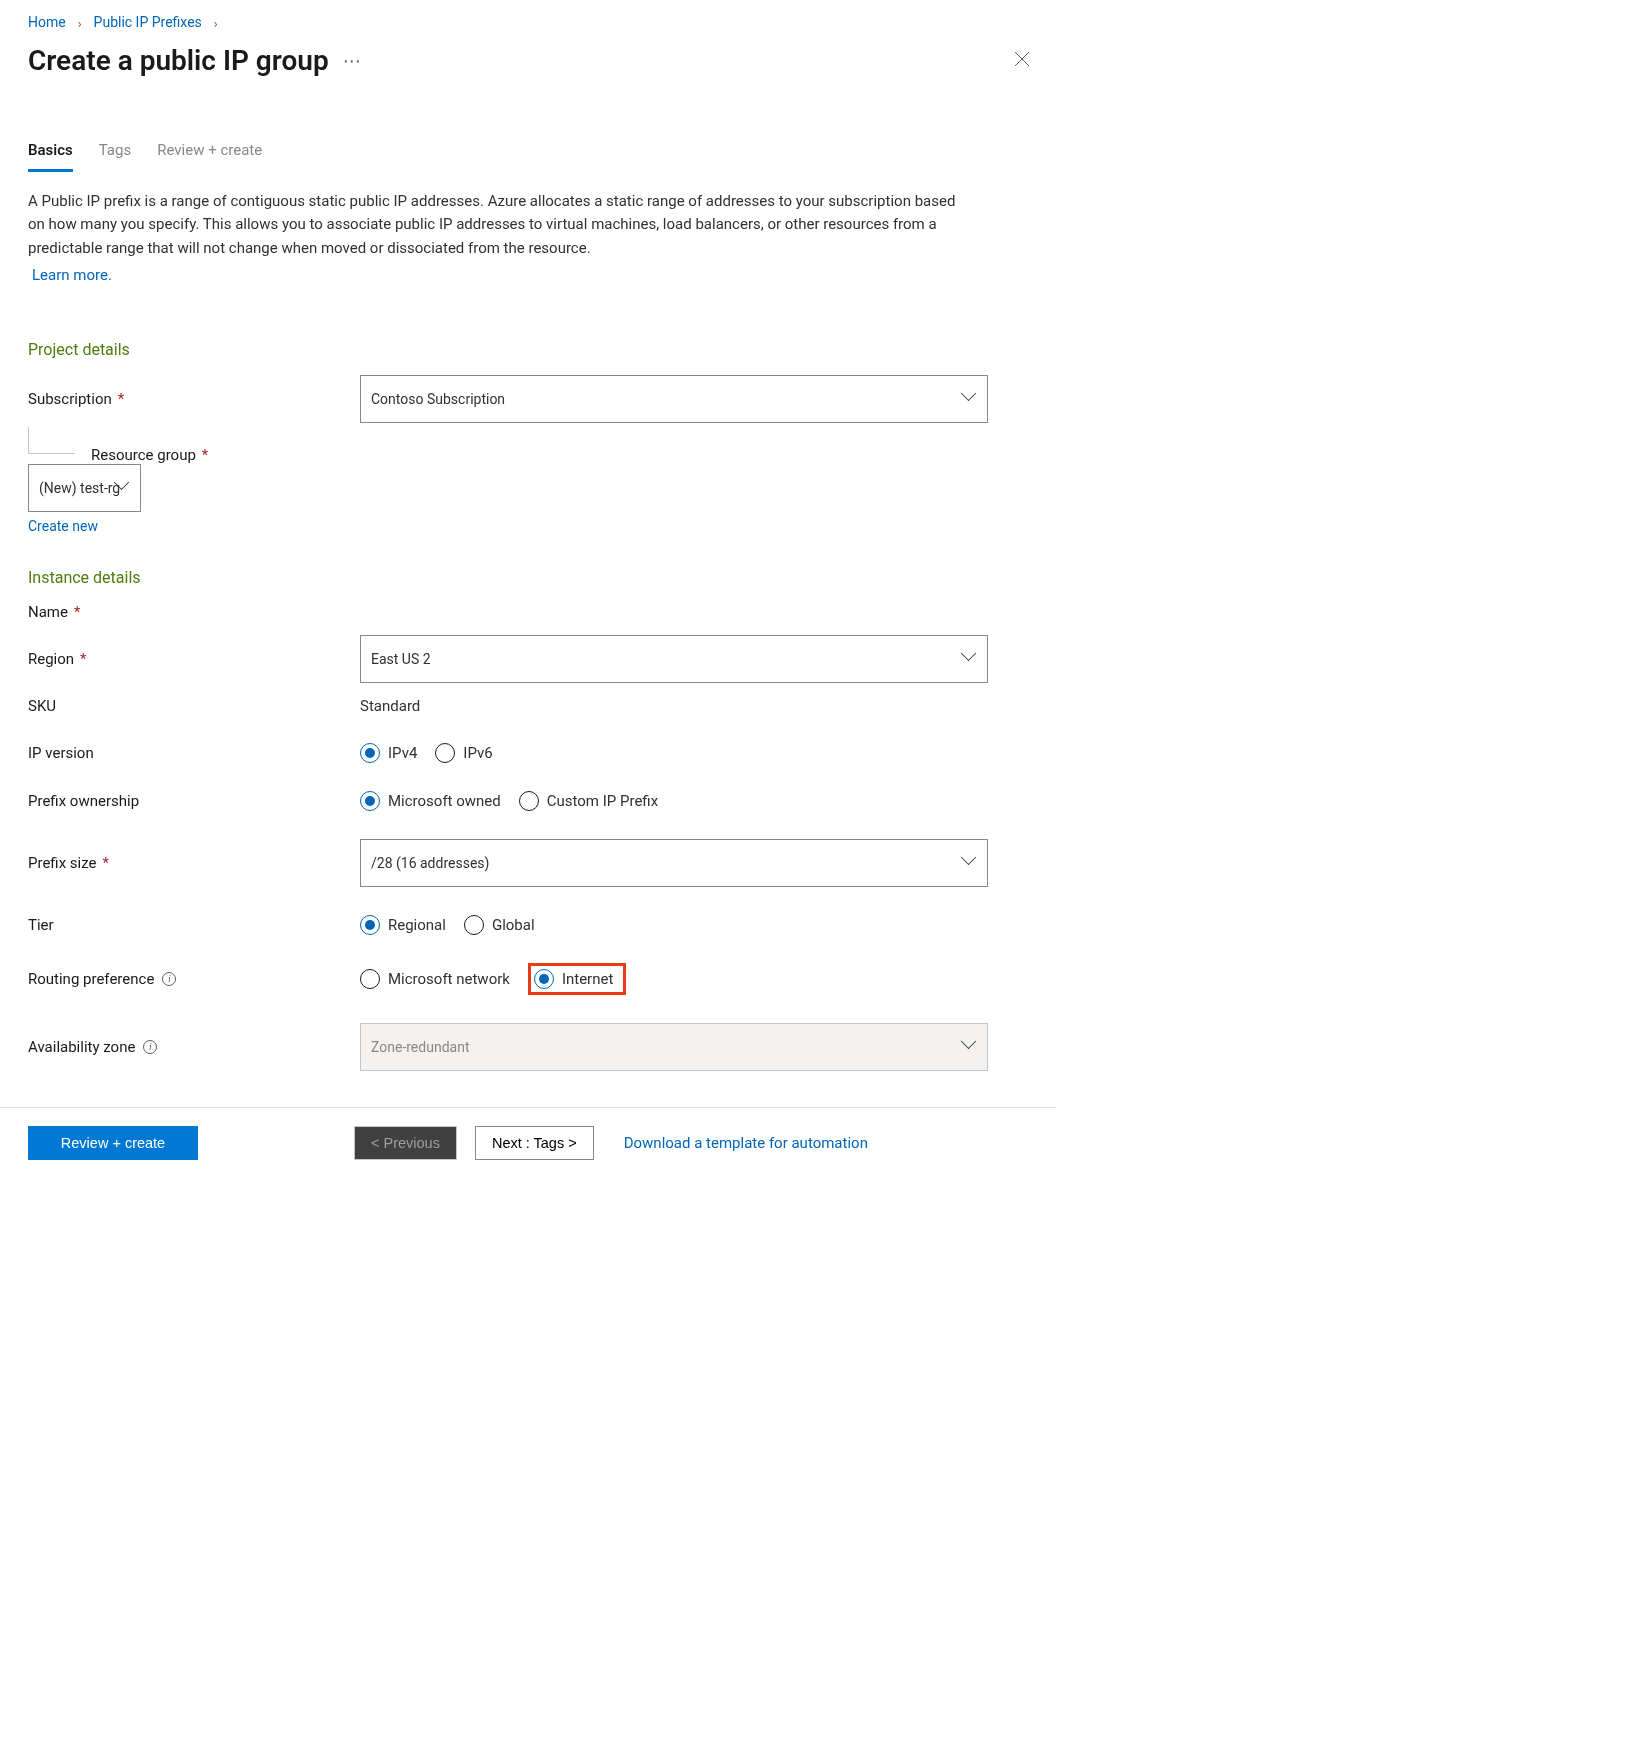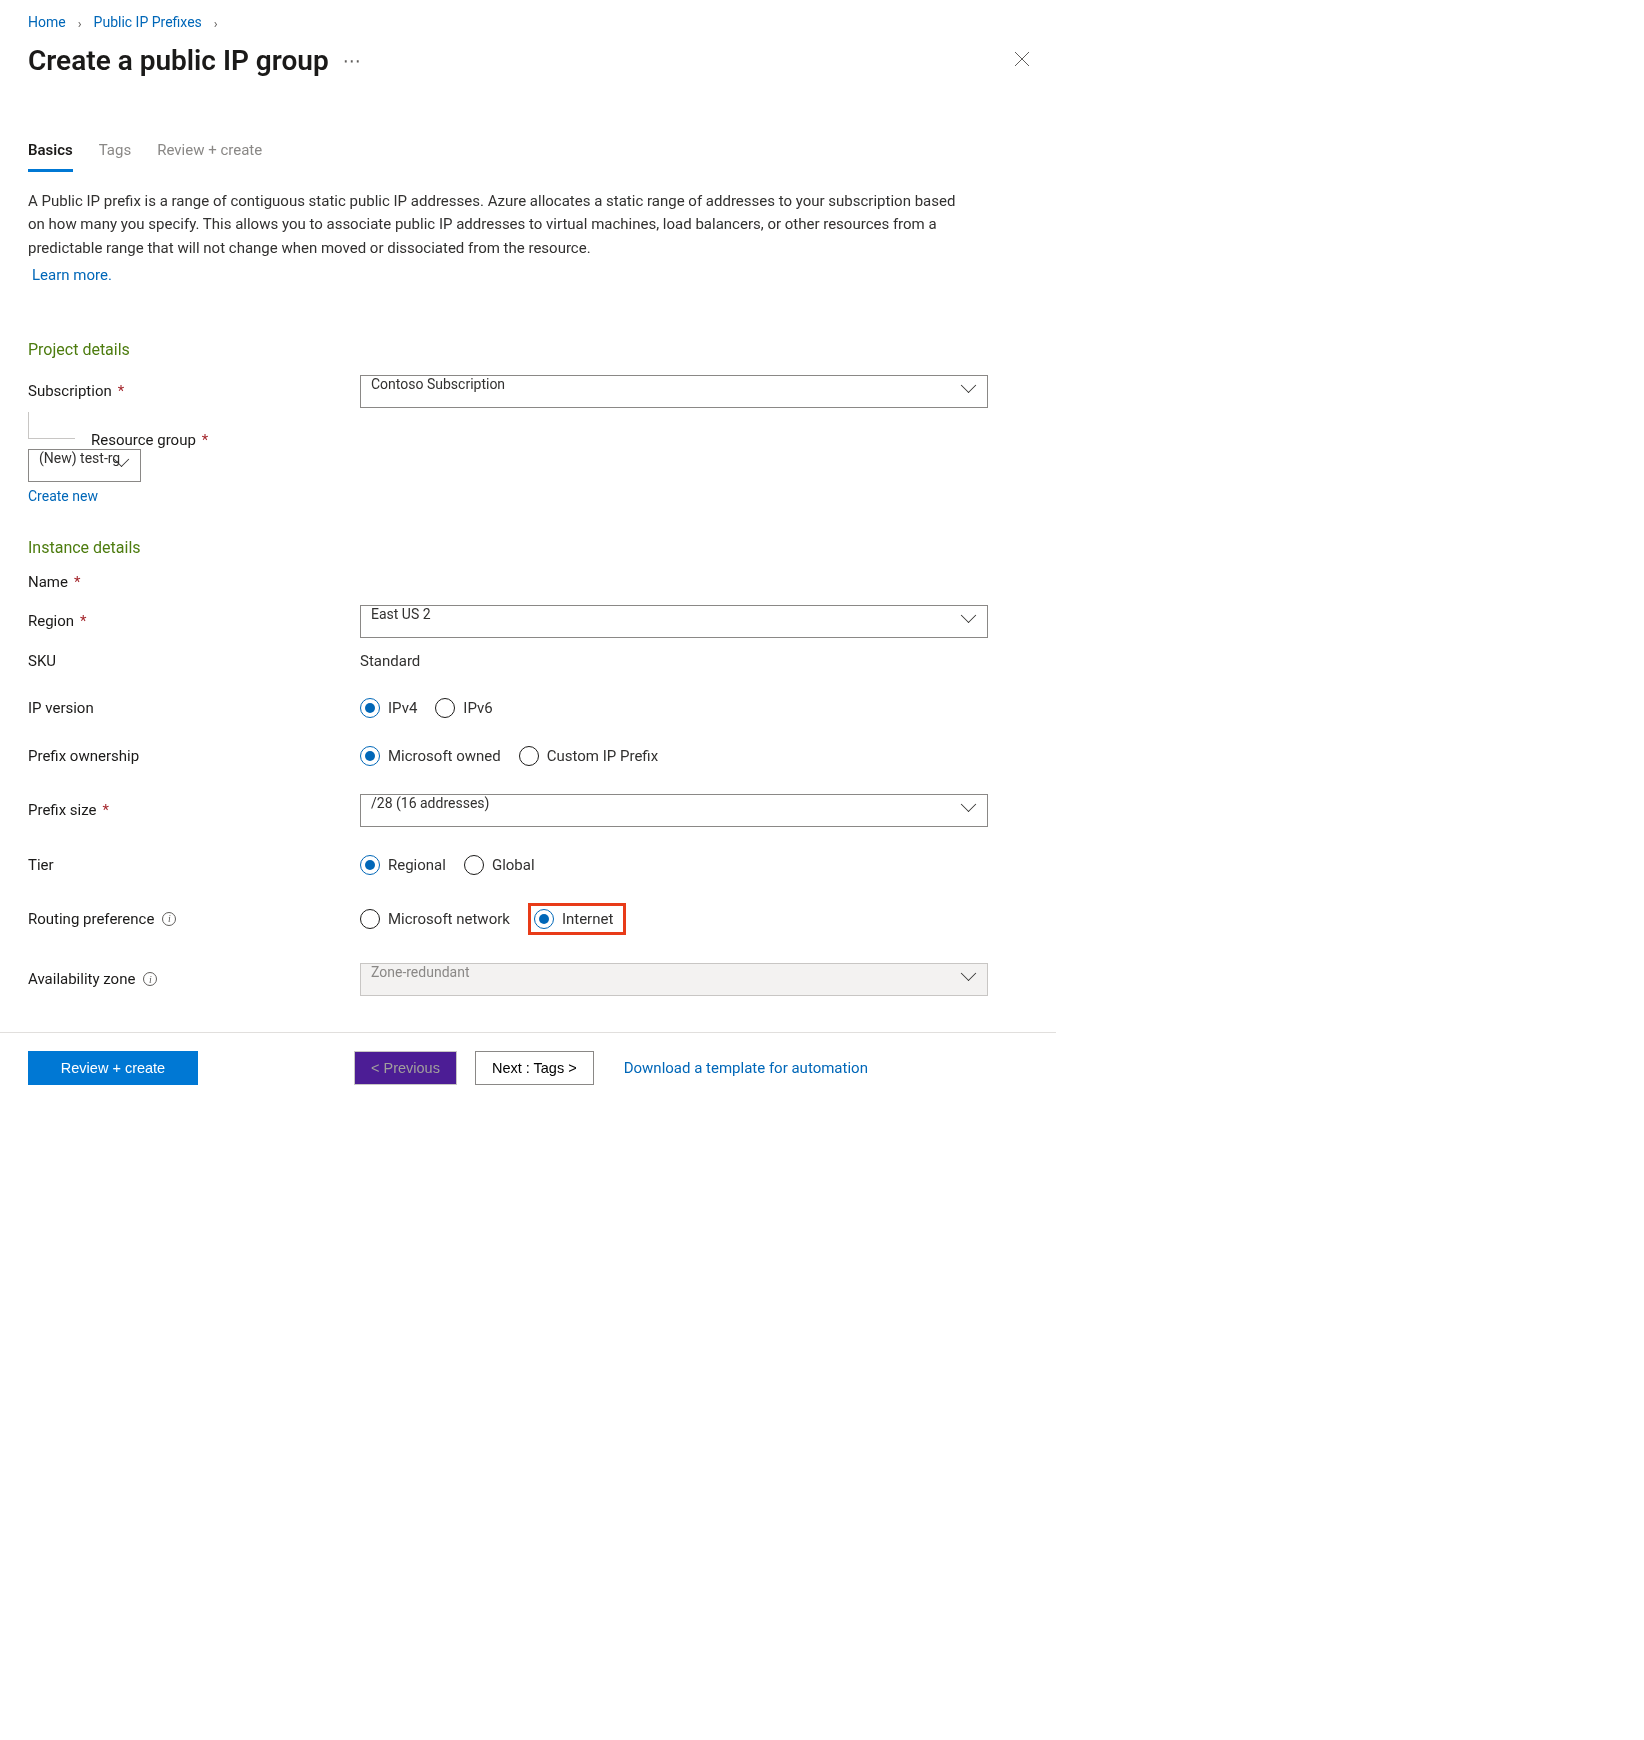--- a/index.html
+++ b/index.html
@@ -56,23 +56,23 @@
     content:""; display:inline-block; width:46px; height:26px;
     border-left:1px solid #c8c6c4; border-bottom:1px solid #c8c6c4;
     margin-right:10px; transform:translateY(-10px);
   }
   .indent { align-items:flex-start;flex-direction:column; }
   .indent .label-col { align-items:flex-end; }
   .field-col { flex:1; max-width:628px; }
 
   
   .select, .textbox {
-    width:100%; height:33px; border:1px solid #8a8886; background:#fff;
+    width:100%; height:48px; border:1px solid #8a8886; background:#fff;
     padding:0 20px 0 10px; font-size:14px; color:#323130; position:relative;
-    display:flex; align-items:flex-start;
+    display:flex; align-items:center;
   }
   .select .caret {
     position:absolute; right:8px; top:50%; transform:translateY(-50%);
     border-left:5px solid transparent; border-right:5px solid transparent;
     border-top:0; border-bottom:0;
   }
   .select .caret::before {
     content:""; display:block; width:10px; height:10px;
     border-right:1px solid #323130; border-bottom:1px solid #323130;
     transform: rotate(45deg) translate(-4px,-4px);
@@ -118,21 +118,21 @@
     border-top:1px solid #e1dfdd; margin:36px -28px 18px -28px;
   }
   .footer-bar {
     display:flex; align-items:center; gap:18px;
   }
   .btn {
     height:34px; padding:0 16px; font-size:14.5px; border:1px solid #8a8886;
     background:#fff; display:flex; align-items:center; justify-content:center;
   }
   .btn.primary { background:#0078d4; border-color:#0078d4; color:#fff; min-width:170px; }
-  .btn.disabled { background:#4c1d95; color:#a19f9d; border-color:#c8c6c4; }
+  .btn.disabled { background:#404040; color:#a19f9d; border-color:#c8c6c4; }
   .footer-link { color:#0067b8; font-size:15px; text-decoration:none; margin-left:12px; }
 
   .sp-block { margin-top:34px; }
   .sp-rows .row { margin-bottom:28px; }
 </style>
 </head>
 <body>
 
 
 

